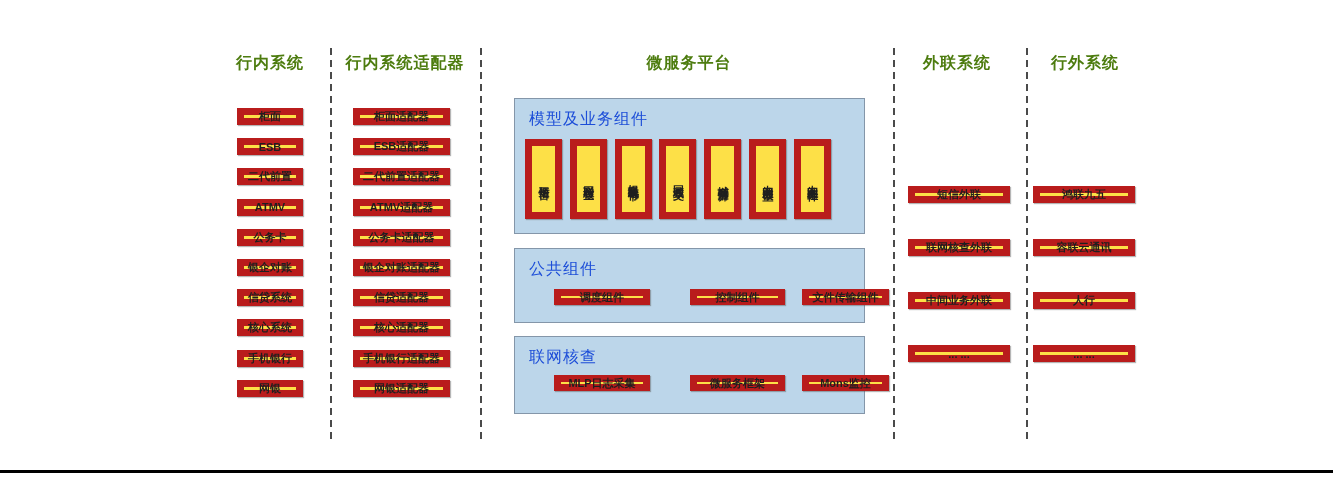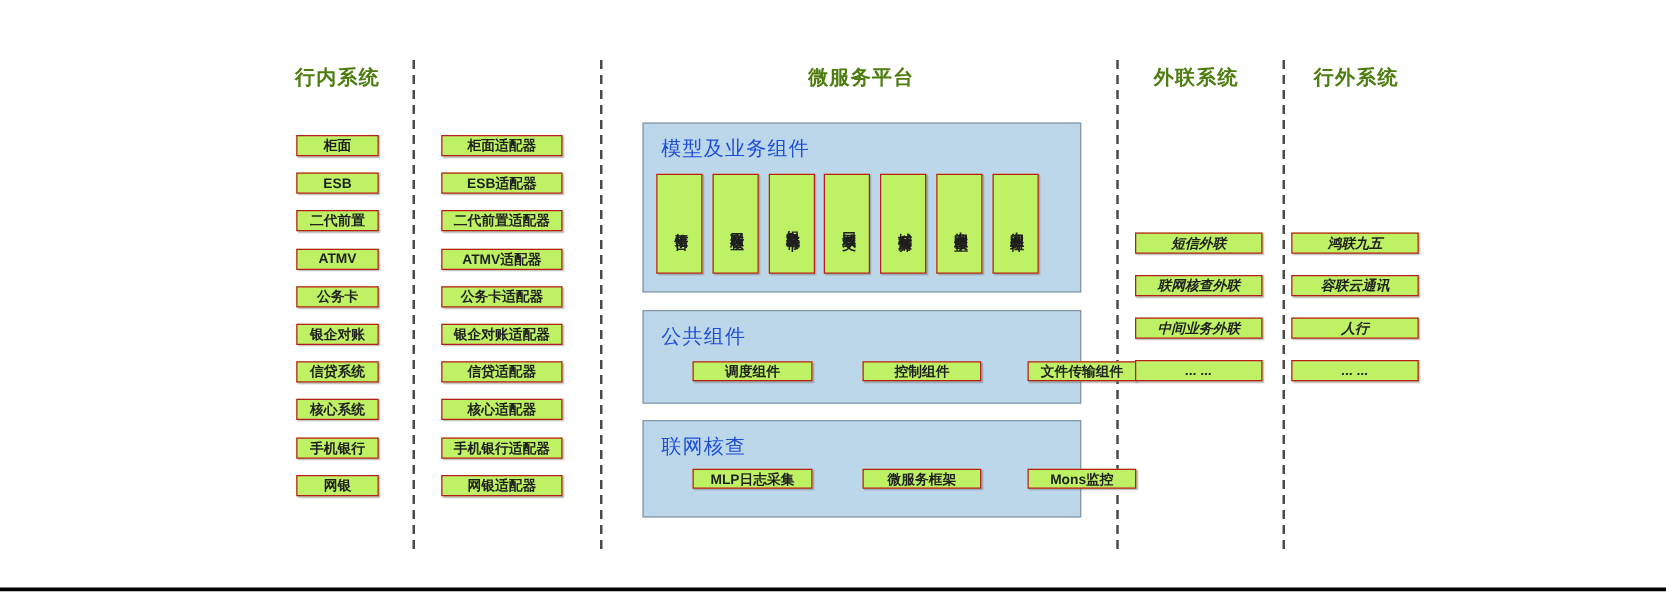--- a/index.html
+++ b/index.html
@@ -30,39 +30,39 @@
   
   .vsep {
     position: absolute;
     top: 48px;
     width: 2px;
     height: 395px;
     background: repeating-linear-gradient(to bottom, #4a4a4a 0px, #4a4a4a 7px, transparent 7px, transparent 12px);
   }
   
   .gbox {
-    background: #bef264;
-    border: 1px solid #b91c1c;
+    background: #fde047;
+    border: 7px solid #b91c1c;
     box-shadow: 1px 1px 1px rgba(90,90,90,0.45);
     font-size: 11px;
     font-weight: bold;
     color: #1f1f1f;
     text-align: left;
     display: flex;
     align-items: center;
     justify-content: center;
     box-sizing: border-box;
   }
   .vstack {
     position: absolute;
     display: flex;
     flex-direction: column;
   }
   .vstack.tight { gap: 13.2px; }
-  .vstack.loose { gap: 17px; font-style: italic; }
+  .vstack.loose { gap: 36px; }
   .vstack .gbox { height: 17px; width: 100%; }
   
   .panel {
     position: absolute;
     left: 514px;
     width: 351px;
     background: #bcd6ea;
     border: 1px solid #8496a9;
     box-sizing: border-box;
   }
@@ -94,37 +94,38 @@
   .hrow {
     position: absolute;
     left: 11px;
     display: flex;
     gap: 17px;
     padding-left: 28px;
   }
   .hrow .gbox { height: 16px; }
   .hrow .w1 { width: 96px; }
   .hrow .w2 { width: 95px; margin-left: 23px; }
-  .hrow .w3 { width: 87px; margin-left: 20px; }
+  .hrow .w3 { width: 87px; }
   
   .baseline {
     position: absolute;
     left: 0;
     top: 470px;
     width: 1333px;
     height: 3px;
     background: #000000;
   }
 </style>
 </head>
 <body>
 
 <div class="stage">
 
   <div class="col-header" style="left:200px;width:140px">行内系统</div>
+  <div class="col-header" style="left:335px;width:140px">行内系统适配器</div>
   <div class="col-header" style="left:589px;width:200px">微服务平台</div>
   <div class="col-header" style="left:887px;width:140px">外联系统</div>
   <div class="col-header" style="left:1015px;width:140px">行外系统</div>
 
   <div class="vsep" style="left:330px"></div>
   <div class="vsep" style="left:480px"></div>
   <div class="vsep" style="left:893px"></div>
   <div class="vsep" style="left:1026px"></div>
 
   <div class="vstack tight" style="left:237px;top:108px;width:66px">

